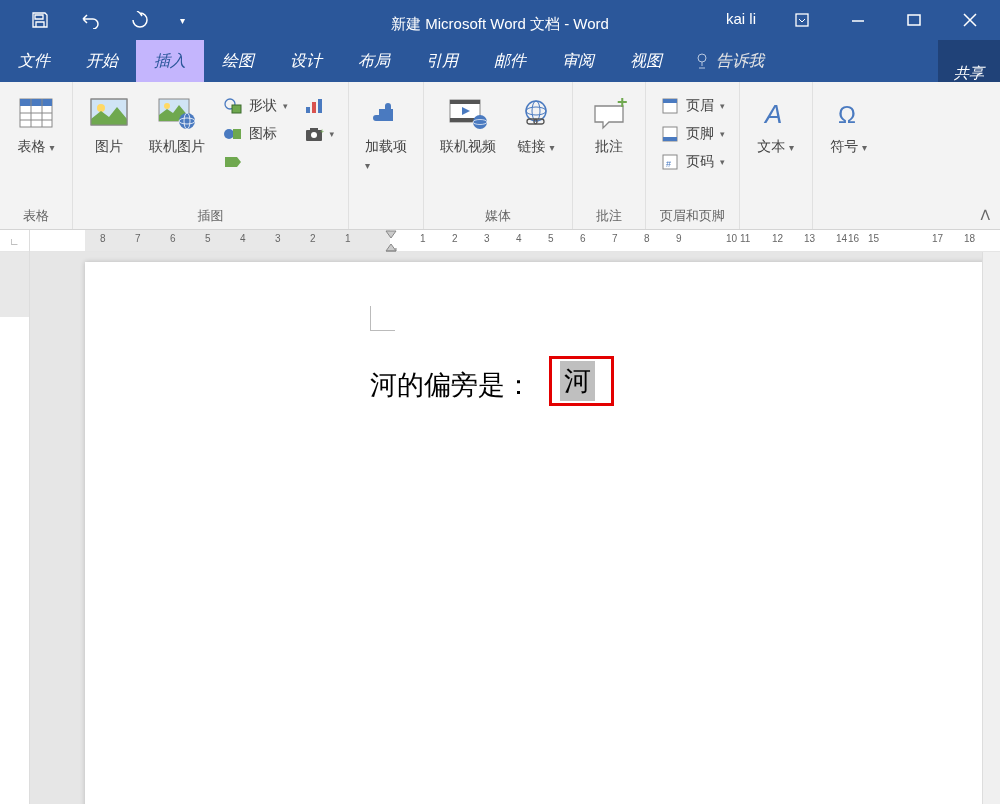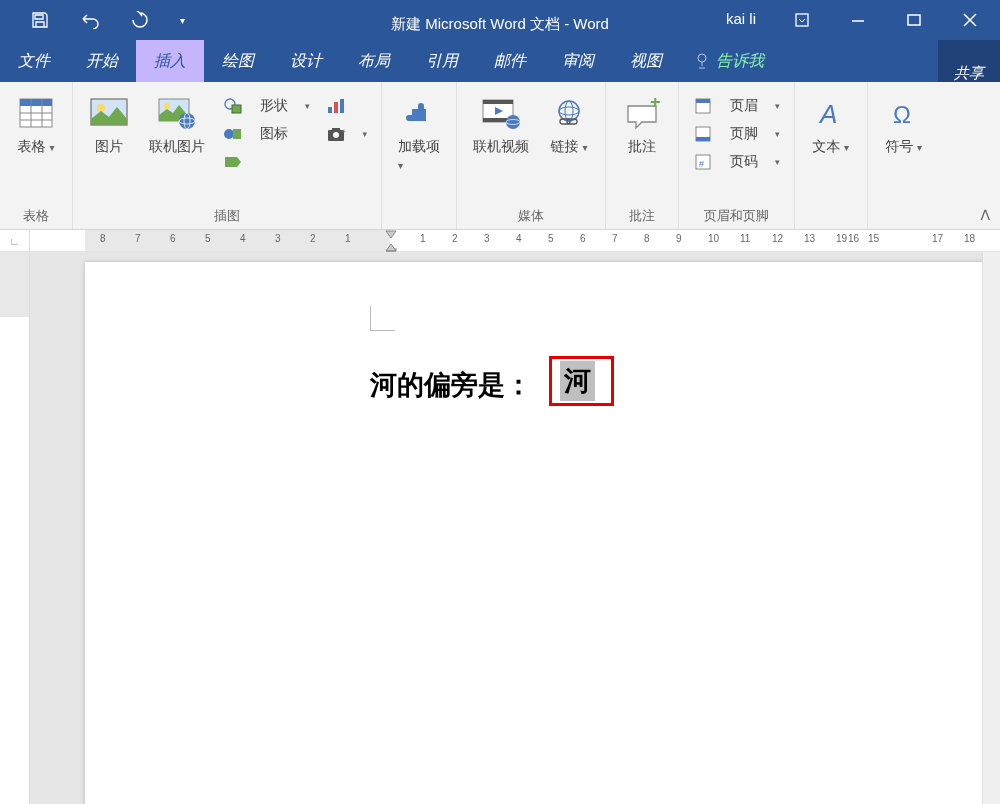--- a/index.html
+++ b/index.html
@@ -8,46 +8,46 @@
     .titlebar { height: 40px; background: #2b579a; display: flex; align-items: center; color: #fff; position: relative; }
     .titlebar-left { display: flex; align-items: center; gap: 30px; padding-left: 30px; }
     .titlebar-title { position: absolute; left: 50%; transform: translateX(-50%); font-size: 15px; margin-top: 8px; }
     .titlebar-right { margin-left: auto; display: flex; align-items: flex-start; gap: 36px; padding-right: 20px; }
     .titlebar-icon { width: 20px; height: 20px; cursor: pointer; display: flex; align-items: center; justify-content: center; }
     .titlebar-user { font-size: 15px; }
     
     .menubar { height: 42px; background: #2b579a; display: flex; align-items: center; color: #fff; font-style: italic; }
     .menu-item { padding: 0 18px; height: 100%; display: flex; align-items: center; font-size: 16px; cursor: pointer; }
     .menu-item.active { background: #c4b5fd; color: #2b579a; }
-    .menu-tellme { color: #86efac; display: flex; align-items: center; gap: 6px; padding-left: 14px; }
+    .menu-tellme { color: #e5e5e5; display: flex; align-items: center; gap: 6px; padding-left: 14px; }
     .menu-share { margin-left: auto; background: #204278; padding: 0 16px; height: 100%; display: flex; align-items: center; gap: 24px; font-size: 15px; flex-direction: column; }
     
     .ribbon { height: 148px; background: #f3f3f3; border-bottom: 1px solid #d4d4d4; display: flex; position: relative; }
     .ribbon-group { display: flex; flex-direction: column; align-items: center; border-right: 1px solid #e0e0e0; padding: 8px 10px 4px; position: relative; }
     .ribbon-group-content { flex: 1; display: flex; align-items: flex-start; gap: 8px; }
     .ribbon-group-label { font-size: 13px; color: #666; text-align: center; width: 100%; }
     
     .big-btn { display: flex; flex-direction: column; align-items: center; gap: 4px; cursor: pointer; padding: 4px 6px; }
     .big-btn-label { font-size: 14px; color: #444; }
     .big-btn-icon { width: 40px; height: 40px; display: flex; align-items: center; justify-content: center; }
     
     .small-btn-col { display: flex; flex-direction: column; gap: 4px; padding-top: 4px; }
-    .small-btn { display: flex; align-items: center; gap: 17px; cursor: pointer; padding: 2px 4px; font-size: 14px; color: #444; }
+    .small-btn { display: flex; align-items: center; gap: 6px; cursor: pointer; padding: 2px 4px; font-size: 14px; color: #444; }
     .small-btn-icon { width: 20px; height: 20px; display: flex; align-items: center; justify-content: center; }
     
     .collapse-btn { position: absolute; bottom: 6px; right: 10px; cursor: pointer; color: #666; font-size: 14px; }
     
     .ruler-area { height: 22px; background: #fff; display: flex; border-bottom: 1px solid #e5e5e5; }
     .ruler-corner { width: 30px; height: 22px; border-right: 1px solid #ddd; display: flex; align-items: center; justify-content: center; font-size: 10px; color: #888; }
     .ruler-h { flex: 1; position: relative; background: #fff; font-size: 10px; color: #666; }
     .ruler-h-margin { position: absolute; left: 55px; width: 305px; height: 100%; background: #e8e8e8; }
     .ruler-tick { position: absolute; top: 3px; font-size: 10px; }
     .ruler-indent { position: absolute; width: 12px; height: 12px; }
     
-    .document-area { display: flex; height: 552px; background: #0f766e; font-weight: bold; }
+    .document-area { display: flex; height: 552px; background: #0f766e; }
     .ruler-v { width: 30px; background: #fff; border-right: 1px solid #ddd; position: relative; }
     .ruler-v-margin { position: absolute; top: 0; width: 100%; height: 65px; background: #e8e8e8; }
     .page-container { flex: 1; background: #e6e6e6; overflow: hidden; position: relative; }
     .page { background: #fff; margin: 10px 0 0 55px; width: 925px; min-height: 800px; position: relative; box-shadow: 0 0 5px rgba(0,0,0,0.2); }
     
     .doc-text { position: absolute; left: 285px; top: 105px; font-size: 27px; color: #000; }
     .highlight-box { position: absolute; left: 464px; top: 94px; width: 65px; height: 50px; border: 3px solid #e30000; }
     .highlight-char { position: absolute; left: 475px; top: 99px; font-size: 27px; background: #bfbfbf; padding: 2px 4px; }
     .small-corner { position: absolute; left: 285px; top: 44px; width: 25px; height: 25px; border-left: 1px solid #bbb; border-bottom: 1px solid #bbb; }
     
@@ -377,25 +377,25 @@
         <span class="ruler-tick" style="left:315px">1</span>
         <span class="ruler-tick" style="left:390px">1</span>
         <span class="ruler-tick" style="left:422px">2</span>
         <span class="ruler-tick" style="left:454px">3</span>
         <span class="ruler-tick" style="left:486px">4</span>
         <span class="ruler-tick" style="left:518px">5</span>
         <span class="ruler-tick" style="left:550px">6</span>
         <span class="ruler-tick" style="left:582px">7</span>
         <span class="ruler-tick" style="left:614px">8</span>
         <span class="ruler-tick" style="left:646px">9</span>
-        <span class="ruler-tick" style="left:678px">10</span>
+        <span class="ruler-tick" style="left:696px">10</span>
         <span class="ruler-tick" style="left:710px">11</span>
         <span class="ruler-tick" style="left:742px">12</span>
         <span class="ruler-tick" style="left:774px">13</span>
-        <span class="ruler-tick" style="left:806px">19</span>
+        <span class="ruler-tick" style="left:806px">14</span>
         <span class="ruler-tick" style="left:838px">15</span>
         <span class="ruler-tick" style="left:818px">16</span>
         <span class="ruler-tick" style="left:902px">17</span>
         <span class="ruler-tick" style="left:934px">18</span>
       </div>
     <svg class="ruler-indent" style="left:355px;top:0" viewBox="0 0 12 12">
         <path d="M1 1h10L6 8z" fill="#ccc" stroke="#888"></path>
       </svg>
     <svg class="ruler-indent" style="left:355px;top:10" viewBox="0 0 12 12">
         <path d="M1 11h10L6 4z M1 11h10v-3" fill="#ccc" stroke="#888"></path>

